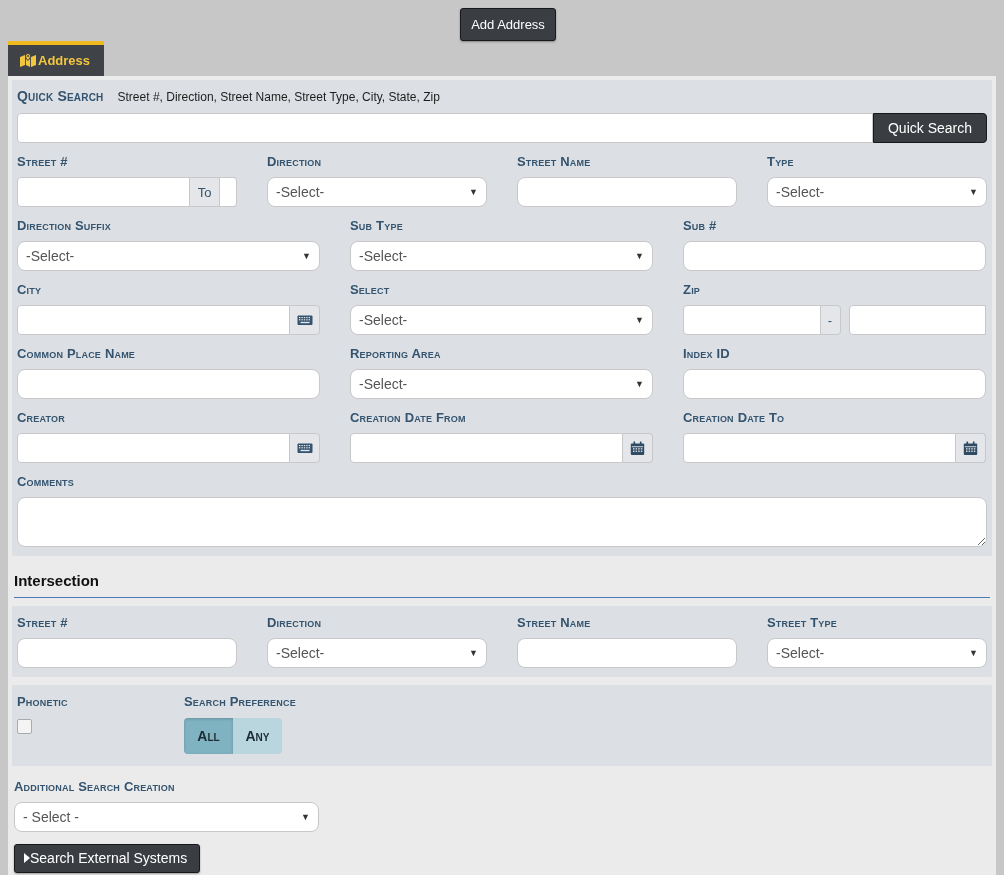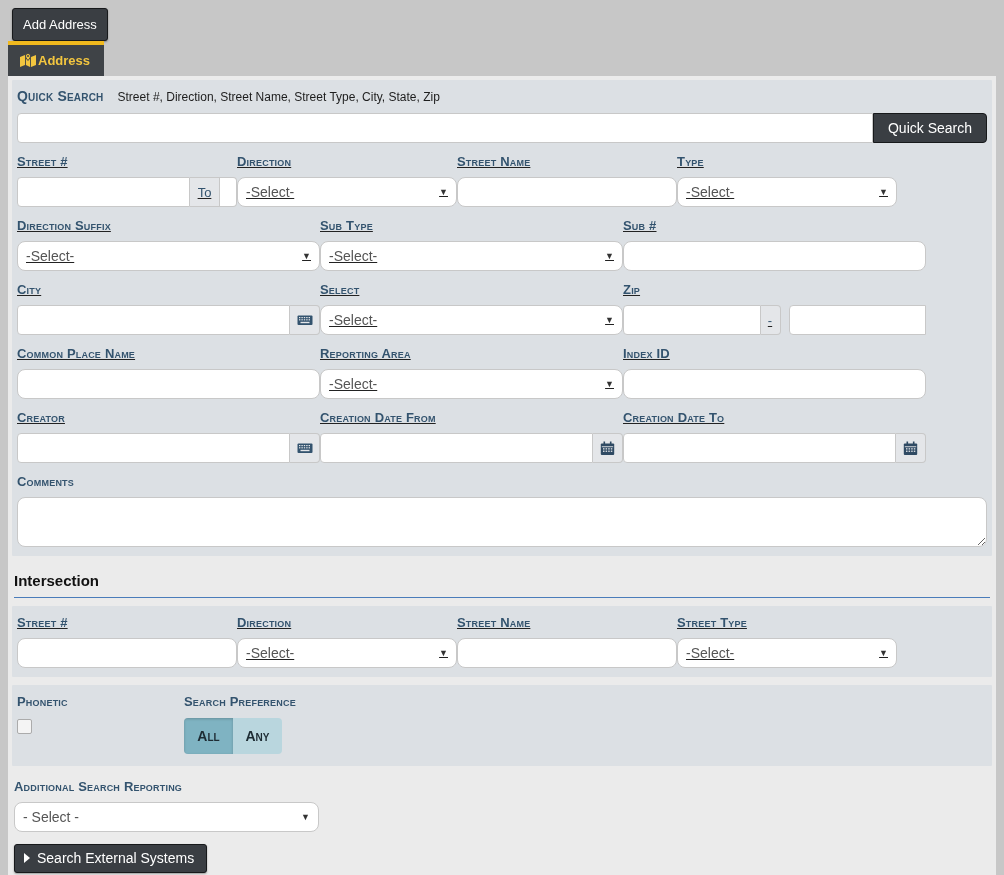--- a/index.html
+++ b/index.html
@@ -3,21 +3,21 @@
 <meta charset="utf-8">
 <style>
   * { box-sizing: border-box; margin: 0; padding: 0; }
   html,body { width:1004px; height:875px; overflow:hidden; }
   body {
     background:#c7c7c7;
     font-family:"Liberation Sans", sans-serif;
     font-size:14px; color:#222;
   }
   
-  .topbar { height:41px; padding:8px 8px 0 12px; display:flex; justify-content:flex-start; }
+  .topbar { height:41px; padding:8px 8px 0 20px; display:flex; justify-content:center; }
   .btn-dark {
     background:#3a3e43; color:#fff; border:1px solid #17191b; border-radius:3px;
     font-family:inherit; font-size:13px; padding:4px 10px; cursor:pointer;
     box-shadow:0 1px 2px rgba(0,0,0,.35);
   }
   
   .tab-row { margin:0 8px; height:35px; display:flex; }
   .tab {
     background:#3f4347; border-top:4px solid #f0b91e; height:35px;
     padding:0 14px 0 12px; display:flex; align-items:center; gap:2px; cursor:pointer;
@@ -44,21 +44,21 @@
   .addon {
     background:#e4e6e9; border:1px solid #c8c8c8; border-left:none;
     height:30px; display:flex; align-items:center; justify-content:center;
     border-radius:0 4px 4px 0; color:#33536e; font-size:13px; flex:0 0 auto;
   }
   .addon.mid { border-radius:0; }
   .igroup .inp.last { border-radius:0 4px 4px 0; border-left:none; }
   .sel { display:flex; align-items:center; justify-content:space-between; cursor:pointer; }
   .sel-text { color:#555; }
   .sel-arrow { color:#333; font-size:9px; margin-left:6px; }
-  .row { display:flex; padding:0 0 0 0;text-decoration:underline; }
+  .row { display:flex; gap:30px; padding:0 0 0 0; }
   .cell4 { width:220px; flex:0 0 auto; }
   .cell3 { width:303px; flex:0 0 auto; }
   
   .qs-row { display:flex; }
   .qs-row input { flex:1 1 auto; border-radius:4px 0 0 4px; }
   .qs-btn {
     flex:0 0 auto; background:#3a3e43; color:#fff; border:1px solid #17191b;
     border-radius:0 4px 4px 0; font-family:inherit; font-size:14px; padding:0 14px; cursor:pointer; height:30px;
   }
   
@@ -78,21 +78,21 @@
   .toggle {
     min-width:49px; height:36px; display:flex; align-items:center; justify-content:center;
     font-variant:small-caps; font-weight:bold; font-size:14px; color:#1d2b33;
     background:#b9d6de; cursor:pointer; padding:0 12px;
   }
   .toggle.selected { background:#7fb3c2; box-shadow:inset 0 1px 3px rgba(0,0,0,.2); }
   
   .asc-wrap { margin:10px 2px 0 2px; }
   .asc-sel { width:305px; }
   .ext-btn {
-    margin:12px 2px 0 2px; display:inline-flex; align-items:center; gap:7px;
+    margin:12px 2px 0 2px; display:inline-flex; align-items:center; 
     background:#3a3e43; color:#fff; border:1px solid #17191b; border-radius:3px;
     font-family:inherit; font-size:14px; padding:5px 12px 6px 9px; cursor:pointer;
     box-shadow:0 1px 2px rgba(0,0,0,.35);
   }
   .caret-right { width:0; height:0; border-top:5px solid transparent; border-bottom:5px solid transparent; border-left:6px solid #fff; }
   
   .footer { margin-top:8px; display:flex; justify-content:center; gap:5px; }
   .btn-gold {
     background:#c2a04b; color:#000000; border:1px solid #3f3b28; border-radius:3px;
     font-family:inherit; font-size:14px; padding:5px 12px; cursor:pointer;
@@ -375,21 +375,21 @@
         <div class="toggle-group">
           <div class="toggle selected">All</div>
           <div class="toggle">Any</div>
         </div>
       </div>
     </div>
   </div>
 
   
   <div class="asc-wrap">
-    <span class="lbl first">Additional Search Reporting</span>
+    <span class="lbl first">Additional Search Creation</span>
     <div class="sel asc-sel">
       <span class="sel-text">- Select -</span>
       <span class="sel-arrow">▼</span>
     </div>
   </div>
 
   
   <button class="ext-btn">
     <span class="caret-right"></span>
     <span>Search External Systems</span>

